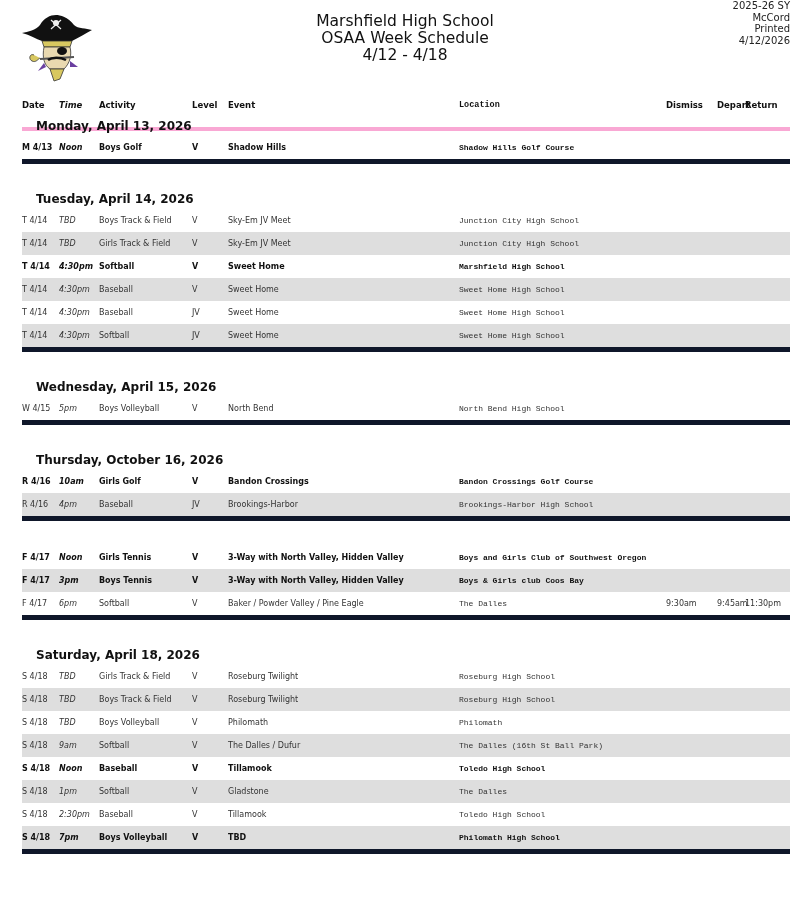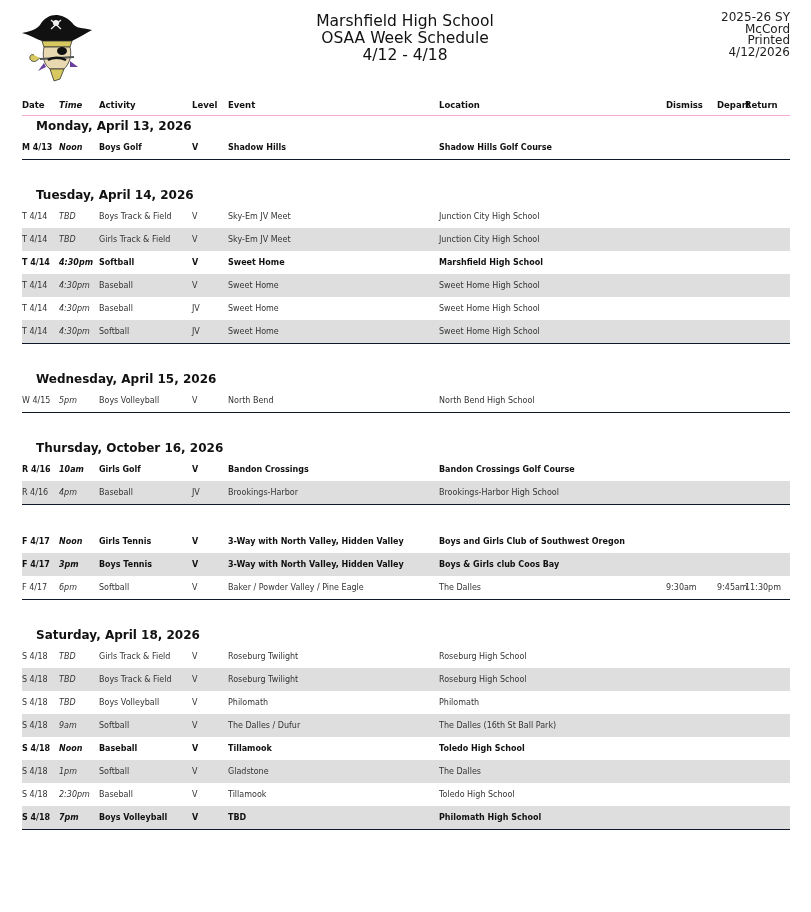--- a/index.html
+++ b/index.html
@@ -6,48 +6,48 @@
   body {
     width: 811px; height: 912px; position: relative; overflow: hidden;
     font-family: "DejaVu Sans", sans-serif; color: #1a1a1a;
   }
   .logo { position: absolute; left: 20px; top: 13px; width: 74px; height: 70px; }
   .title-block {
     position: absolute; left: 250px; width: 310px; top: 13px; text-align: center;
     font-size: 15.5px; line-height: 17px; color: #111;
   }
   .meta-block {
-    position: absolute; right: 21px; top: 12px; text-align: right;
-    font-size: 12px; line-height: 11.5px; color: #222;
+    position: absolute; right: 21px; top: 0; text-align: right;
+    font-size: 10px; line-height: 11.5px; color: #222;
   }
   .header-row {
     position: absolute; left: 22px; width: 768px; top: 100px; height: 11px;
     font-size: 8.5px; font-weight: bold; color: #111;
-    border-bottom: 1px solid #f9a8d4;
-    padding-bottom: 4px;
+    border-bottom: 4px solid #f9a8d4;
+    padding-bottom: 16px;
   }
   .header-row span { position: absolute; top: 0; }
   .schedule { position: absolute; left: 22px; width: 768px; top: 116px; }
   .day-heading {
     font-size: 12px; font-weight: bold; height: 20px; line-height: 20px; color: #111; margin-left: 14px;
   }
   .row {
     position: relative; height: 23px; font-size: 8px; color: #333;
   }
   .row.alt { background: #dedede; }
   .row.bold { font-weight: bold; color: #111; }
   .row span { position: absolute; top: 0; line-height: 23px; white-space: nowrap; }
-  .row.last { border-bottom: 1px solid #0f172a; }
+  .row.last { border-bottom: 5px solid #0f172a; }
   .group { margin-bottom: 25px; }
   .c-date { left: 0; }
   .c-time { left: 37px; font-style: italic; }
   .c-act  { left: 77px; }
   .c-lvl  { left: 170px; }
   .c-evt  { left: 198px; margin-left: 8px; }
-  .c-loc  { left: 417px; }
+  .c-loc  { left: 437px; font-family: Liberation Mono, monospace; }
   .c-dis  { left: 644px; }
   .c-dep  { left: 695px; }
   .c-ret  { left: 723px; }
 </style>
 </head>
 <body>
 
 <div class="logo">
   <svg width="74" height="70" viewBox="0 0 74 70">
     <path d="M2 20 C10 22,16 26,22 28 L52 28 C60 24,66 20,72 17 C66 15,58 16,54 12 C48 4,40 2,36 2 C30 2,24 5,20 12 C16 17,8 19,2 20 Z" fill="#111"></path>

